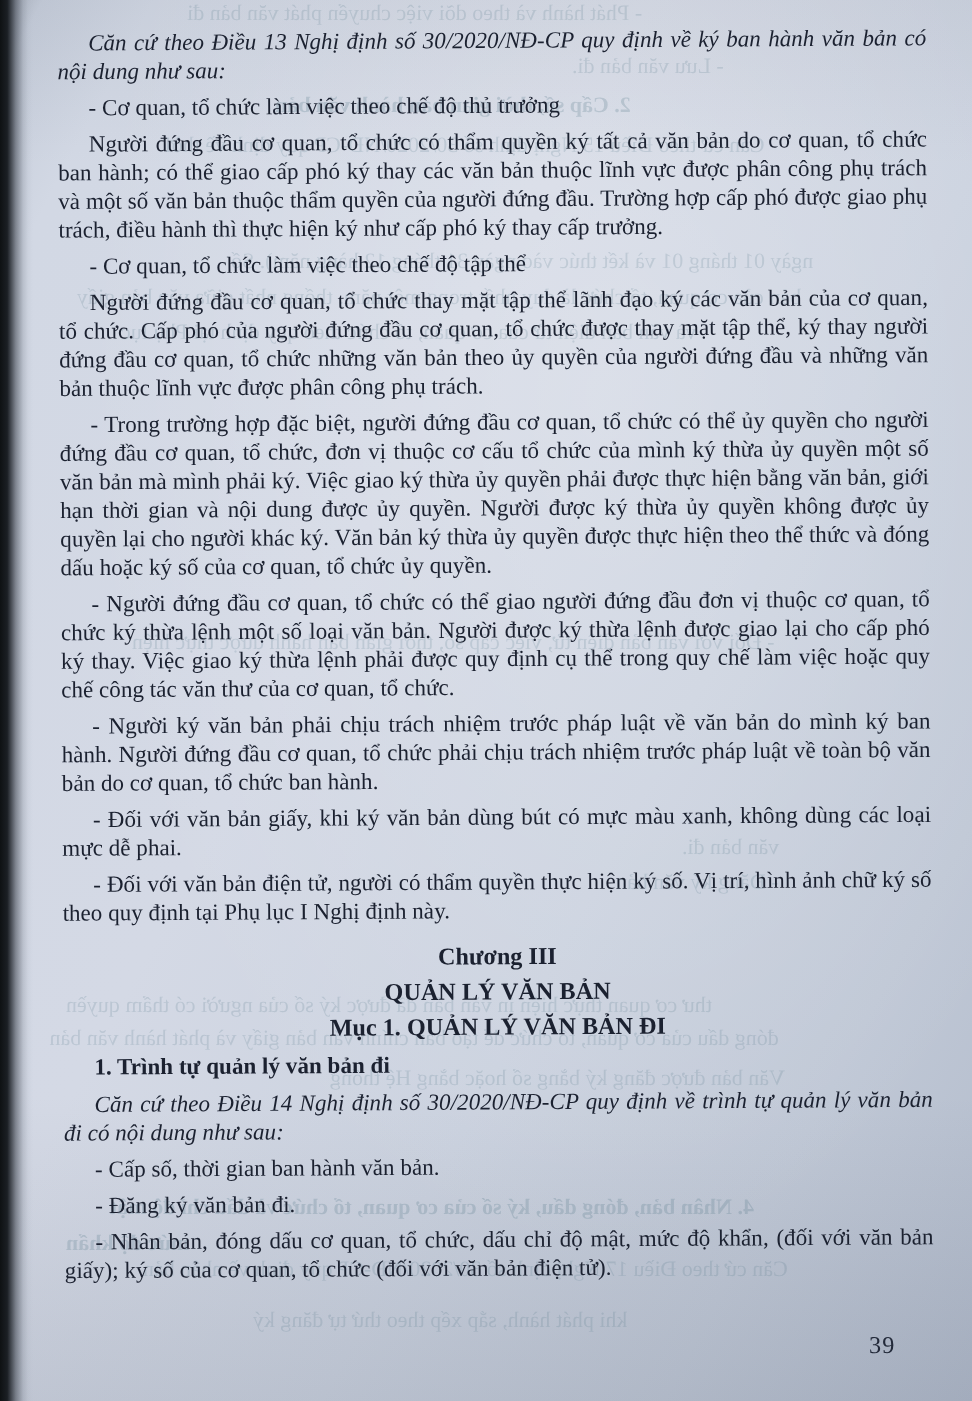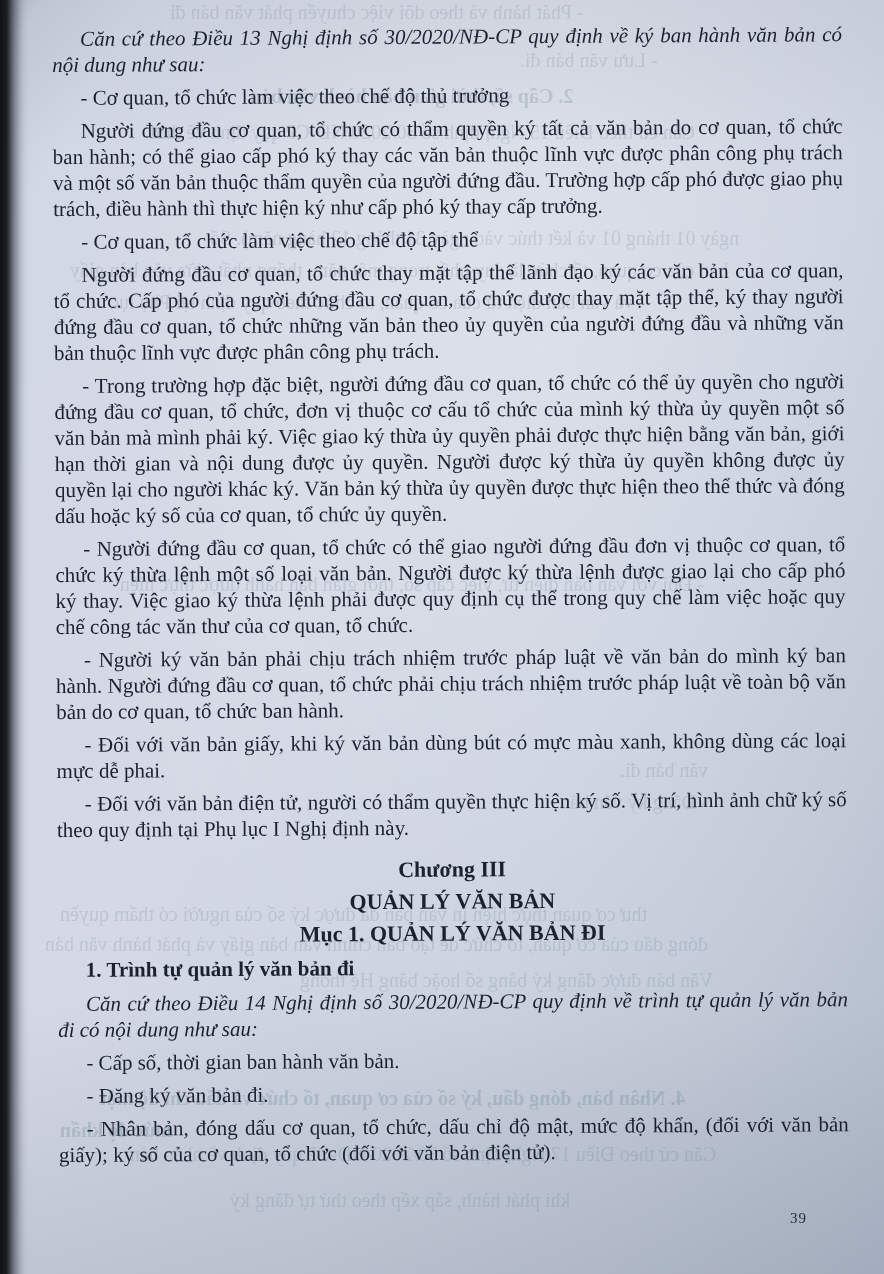--- a/index.html
+++ b/index.html
@@ -30,21 +30,21 @@
   }
   .para{margin:0 0 7px 0;text-align:justify;text-indent:28px;}
   .single{text-align:left;}
   .italic{font-style:italic;}
   .h-center{margin:0 0 6px 0;text-align:center;text-indent:0;font-weight:bold;font-size:22px;}
   .h-chapter{margin-top:16px;}
   .h-section{margin-top:6px;margin-bottom:8px;}
   .h-sub{margin:4px 0 8px 0;font-weight:bold;text-indent:28px;text-align:left;}
   .pagenum{
     position:absolute;top:1210px;left:790px;z-index:2;
-    font-size:15px;color:#232a3a;letter-spacing:1px;
+    font-size:22px;color:#232a3a;letter-spacing:1px;
   }
   
   .ghost{
     position:absolute;z-index:1;white-space:nowrap;
     font-size:20px;line-height:24px;
     color:rgba(72,112,128,0.55);opacity:0.32;
     transform:scaleX(-1);filter:blur(0.6px);
     pointer-events:none;
   }
   .gb{font-weight:bold;opacity:0.40;}

